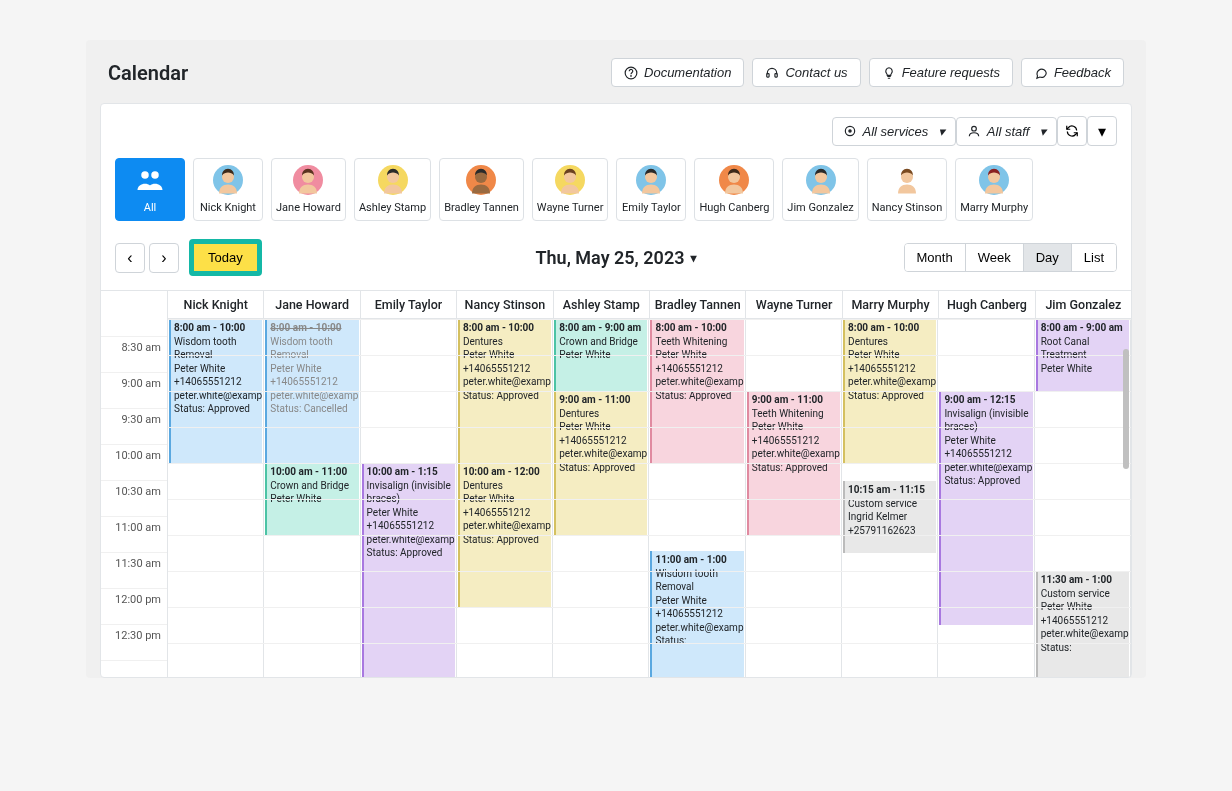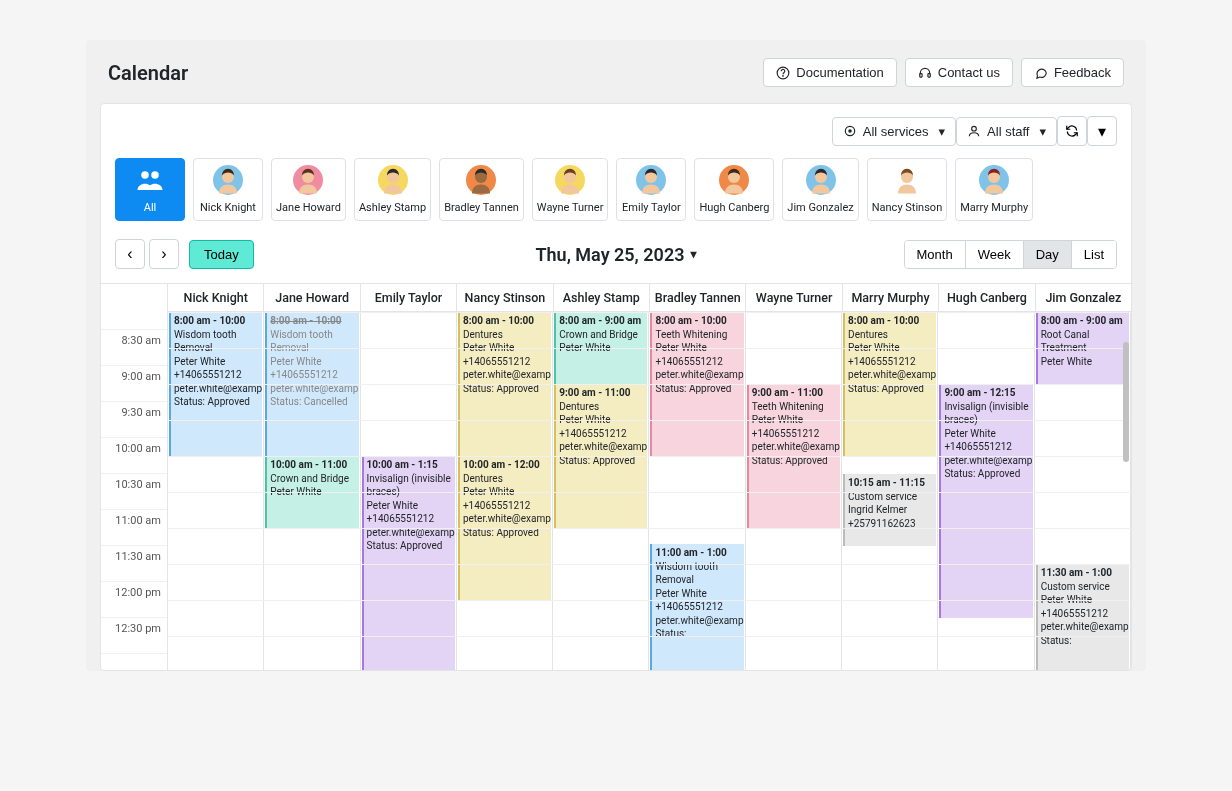--- a/index.html
+++ b/index.html
@@ -1,35 +1,35 @@
 <!DOCTYPE html>
 <html><head>
 <meta charset="utf-8">
 <style>
 * { box-sizing: border-box; margin: 0; padding: 0; }
 body { font-family: -apple-system, BlinkMacSystemFont, "Segoe UI", Roboto, sans-serif; background: #f5f5f5; color: #212529; font-size: 13px; padding: 40px; }
 .app { background: #f0f0f0; border-radius: 4px; padding: 0; width: 1060px; margin: 0 auto; }
 .header { display: flex; align-items: center; justify-content: space-between; padding: 18px 22px 16px; }
 .page-title { font-size: 20px; font-weight: 600; }
 .header-buttons { display: flex; gap: 8px; }
-.btn { background: #fff; border: 1px solid #cfd4d9; border-radius: 4px; padding: 6px 12px; font-size: 13px; cursor: pointer; display: inline-flex; align-items: center; gap: 6px; color: #212529; }
+.btn { background: #fff; border: 1px solid #cfd4d9; border-radius: 4px; padding: 6px 12px; font-size: 13px; cursor: pointer; display: inline-flex; align-items: center; gap: 6px; color: #212529; font-style: italic; }
 .btn svg { width: 14px; height: 14px; }
 .panel { background: #fff; border: 1px solid #e2e5e8; margin: 0 14px 20px; border-radius: 4px; }
 .toolbar { display: flex; justify-content: flex-end; padding: 12px 14px 0; align-items: center; }
 .btn-sm { padding: 6px 10px; }
 .caret { margin-left: 4px; }
 .staff-row { display: flex; gap: 8px; padding: 12px 14px 10px; overflow-x: auto; }
 .staff-card { border: 1px solid #dde1e5; border-radius: 4px; min-width: 70px; flex-shrink: 0; display: flex; flex-direction: column; align-items: center; padding: 6px 4px 6px; cursor: pointer; font-size: 11px; text-align: center; }
 .staff-card.active { background: #0d8bf2; color: #fff; border-color: #0d8bf2; }
 .avatar { width: 30px; height: 30px; border-radius: 50%; margin-bottom: 6px; display: flex; align-items: center; justify-content: center; }
 .avatar svg { width: 30px; height: 30px; }
 .controls-row { display: flex; align-items: center; padding: 8px 14px 14px; position: relative; }
 .nav-group { display: flex; gap: 4px; }
 .icon-btn { background: #fff; border: 1px solid #cfd4d9; border-radius: 4px; width: 30px; height: 30px; display: flex; align-items: center; justify-content: center; cursor: pointer; font-size: 16px; }
-.today-btn { margin-left: 10px; background: #5eead4; border: 1px solid #14b8a6; border-radius: 4px; padding: 6px 14px; cursor: pointer; font-size: 13px; }
+.today-btn { margin-left: 10px; background: #fde047; border: 5px solid #14b8a6; border-radius: 4px; padding: 6px 14px; cursor: pointer; font-size: 13px; }
 .date-title { position: absolute; left: 50%; transform: translateX(-50%); font-size: 18px; font-weight: 600; display: flex; align-items: center; gap: 6px; }
 .view-group { margin-left: auto; display: flex; border: 1px solid #cfd4d9; border-radius: 4px; overflow: hidden; }
 .view-btn { background: #fff; border: none; border-right: 1px solid #cfd4d9; padding: 6px 12px; cursor: pointer; font-size: 13px; }
 .view-btn:last-child { border-right: none; }
 .view-btn.active { background: #e2e5e8; }
 
 .calendar { position: relative; border-top: 1px solid #e2e5e8; }
 .cal-header { display: flex; }
 .time-gutter { width: 67px; flex-shrink: 0; border-right: 1px solid #e2e5e8; }
 .col-head { flex: 1; min-width: 0; text-align: center; font-size: 12.5px; padding: 6px 2px; border-right: 1px solid #e2e5e8; border-bottom: 1px solid #e2e5e8; font-weight: 500; white-space: nowrap; overflow: hidden; }
@@ -71,20 +71,26 @@
       <button class="btn">
           <svg viewBox="0 0 24 24" fill="none" stroke="currentColor" stroke-width="2">
             <path d="M4 14v-2a8 8 0 0116 0v2"></path>
             <rect x="3" y="13" width="4" height="6" rx="1"></rect>
             <rect x="17" y="13" width="4" height="6" rx="1"></rect>
           </svg>
           <span>Contact us</span>
         </button>
       <button class="btn">
           <svg viewBox="0 0 24 24" fill="none" stroke="currentColor" stroke-width="2">
+            <path d="M9 18h6M10 21h4M12 3a6 6 0 00-4 10c1 1 1 2 1 3h6c0-1 0-2 1-3a6 6 0 00-4-10z"></path>
+          </svg>
+          <span>Feature requests</span>
+        </button>
+      <button class="btn">
+          <svg viewBox="0 0 24 24" fill="none" stroke="currentColor" stroke-width="2">
             <path d="M21 12a8 8 0 01-11 7l-5 2 1-4a8 8 0 1115-5z"></path>
           </svg>
           <span>Feedback</span>
         </button>
     </div>
   </div>
 
   <div class="panel">
     <div class="toolbar">
       <button class="btn btn-sm">

